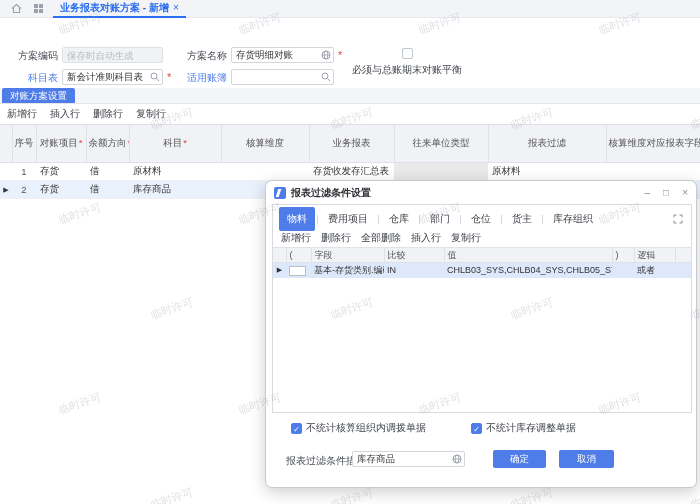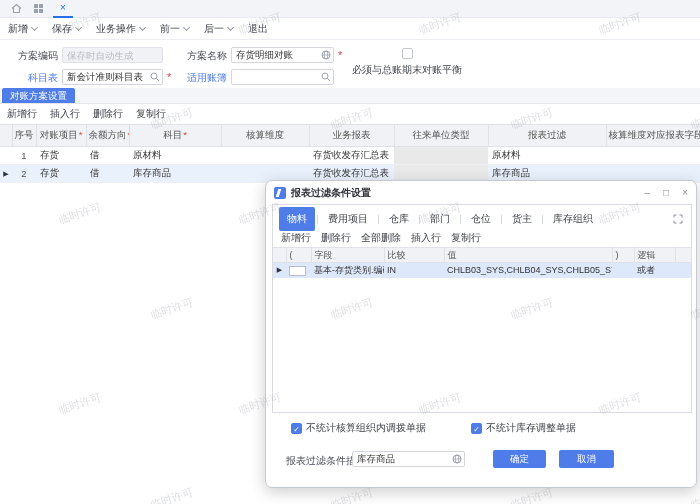--- a/index.html
+++ b/index.html
@@ -53,21 +53,21 @@
   .grid-toolbar { position:absolute; top:104px; left:0; right:0; height:20px; background:#fff;
                   display:flex; align-items:center; gap:13px; padding-left:7px; color:#3f434a; }
   .grid-toolbar span { cursor:pointer; white-space:nowrap; }
 
   
   .main-table { position:absolute; top:124px; left:0; }
   table { border-collapse:collapse; table-layout:fixed; }
   .main-table table { width:700px; font-size:9.5px; }
   .main-table th { height:18px; background:#f1f2f6; border-top:1px solid #e0e2e8; border-bottom:1px solid #dfe1e7;
                    border-right:1px solid #dfe1e7; font-weight:normal; color:#555; text-align:center;
-                   white-space:nowrap; overflow:hidden; padding:4px 2px; position:relative; }
+                   white-space:nowrap; overflow:hidden; padding:12px 2px; position:relative; }
   .main-table td { height:18px; border-bottom:1px solid #eef0f4; padding:0 4px; white-space:nowrap; overflow:hidden; background:#fff; }
   .main-table tr.selected td { background:#e9f1fc; }
   .main-table td.disabled { background:#e9e9e9 !important; }
   .main-table td.marker, .dlg-table td.marker { padding:0 1px; color:#30343a; font-size:7px; text-align:center; }
   .main-table td.center { text-align:center; color:#555; }
   .th-req { color:#e24545; margin-left:1px; }
 
   
   #wm-layer { position:absolute; inset:0; pointer-events:none; z-index:60; }
   .wm { position:absolute; color:rgba(148,153,163,0.30); font-size:11px; transform:rotate(-18deg); white-space:nowrap; }
@@ -115,49 +115,25 @@
           <path d="M1 5.5 L5.5 1.5 L10 5.5 M2.5 5 V9.5 H8.5 V5" fill="none" stroke="#9aa0ac" stroke-width="1.1"></path>
         </svg>
     </span>
     <span class="grid-icon">
         <i></i>
         <i></i>
         <i></i>
         <i></i>
       </span>
     <span class="tab active">
+      <span>业务报表对账方案 - 新增</span>
       <span class="close-x">×</span>
     </span>
   </div>
 
-  <div class="toolbar">
-    <span class="tool">
-        <span>新增</span>
-        <i class="caret"></i>
-      </span>
-    <span class="tool">
-        <span>保存</span>
-        <i class="caret"></i>
-      </span>
-    <span class="tool">
-        <span>业务操作</span>
-        <i class="caret"></i>
-      </span>
-    <span class="tool">
-        <span>前一</span>
-        <i class="caret"></i>
-      </span>
-    <span class="tool">
-        <span>后一</span>
-        <i class="caret"></i>
-      </span>
-    <span class="tool">
-        <span>退出</span>
-      </span>
-  </div>
 
   <div class="form">
     <span class="f-label" style="left:0; top:9px;">方案编码</span>
     <span class="input-wrap" style="left:62px; top:7px; width:101px;">
       <input disabled="" placeholder="保存时自动生成" style="">
     </span>
 
     <span class="f-label wide" style="left:140px; top:9px;">方案名称</span>
     <span class="input-wrap" style="left:231px; top:7px; width:103px;">
       <input value="存货明细对账" style="">

